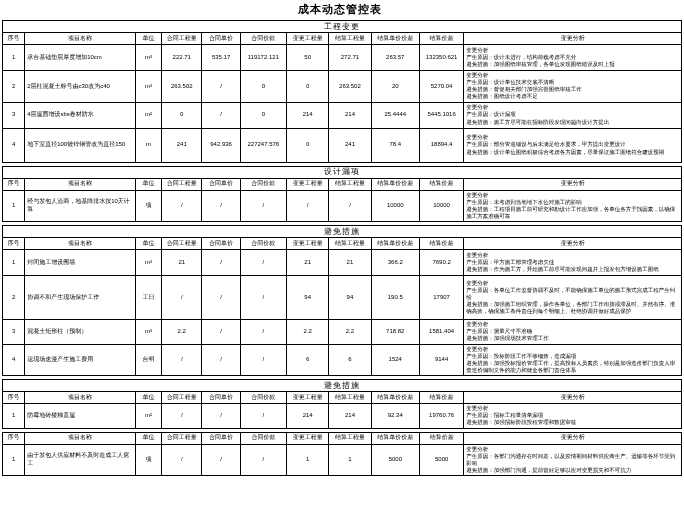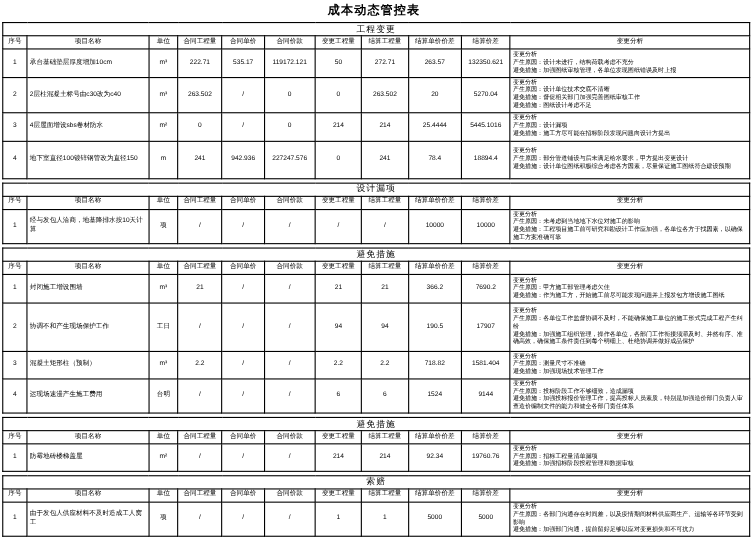--- a/index.html
+++ b/index.html
@@ -394,23 +394,20 @@
         <col style="width:40px">
       <col style="width:38px">
         <col style="width:46px">
         <col style="width:42px">
         <col style="width:42px">
       <col style="width:48px">
         <col style="width:44px">
         <col style="width:216px">
     </colgroup>
     <tbody>
-        <tr class="section-title">
-      <td colspan="11">索赔</td>
-    </tr>
     <tr class="hdr">
       <td>序号</td>
       <td>项目名称</td>
       <td>单位</td>
       <td>合同工程量</td>
       <td>合同单价</td>
       <td>合同价款</td>
       <td>变更工程量</td>
       <td>结算工程量</td>
       <td>结算单价价差</td>

